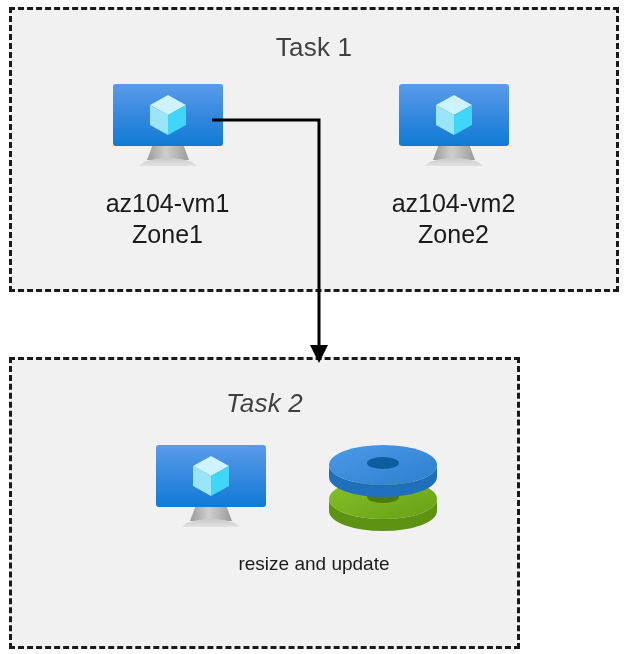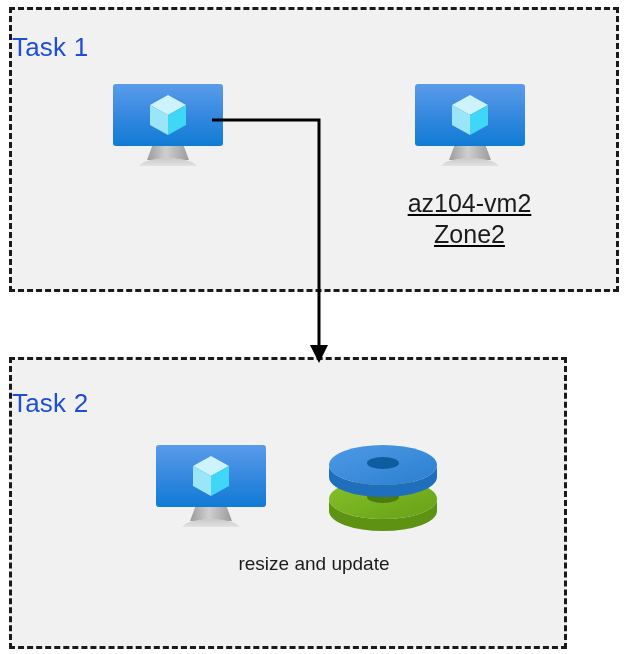--- a/index.html
+++ b/index.html
@@ -19,26 +19,27 @@
   }
 
   
   .task-box {
     position: absolute;
     background: #f1f1f1;
     border: 3px dashed #1a1a1a;
     box-sizing: border-box;
   }
   #task1-box { left: 9px;  top: 7px;   width: 610px; height: 285px; }
-  #task2-box { left: 9px;  top: 357px; width: 558px; height: 292px; }
+  #task2-box { left: 9px;  top: 357px; width: 511px; height: 292px; font-style: italic; }
 
   .task-title {
     position: absolute;
     width: 100%;
-    color: #1d4ed8;
+    text-align: center;
+    color: #404040;
     font-size: 26px;
     letter-spacing: 0.2px;
     user-select: none;
   }
   #task1-title { top: 22px; }
   #task2-title { top: 28px; }
 
   
   .node {
     position: absolute;
@@ -47,21 +48,21 @@
   .node-caption {
     margin-top: 14px;
     color: #1b1b1b;
     font-size: 25px;
     line-height: 1.24;
     white-space: pre-line;
     user-select: none;
   }
 
   #vm1-node { left: 60px;  top: 82px;  width: 215px; }
-  #vm2-node { left: 362px; top: 82px;  width: 215px; text-decoration: underline; }
+  #vm2-node { left: 346px; top: 82px;  width: 215px; }
 
   
   .vm-icon {
     display: block;
     margin: 0 auto;
   }
 
   
   #disks-icon {
     position: absolute;
@@ -127,20 +128,22 @@
       </defs>
       <path d="M44 62 h30 l6 16 h-42 z" fill="url(#neck1)"></path>
       <path d="M30 84 c6,-7 16,-6 22,-8 h14 c6,2 16,1 22,8 z" fill="url(#base1)"></path>
       <rect x="4" y="2" width="110" height="62" rx="3" ry="3" fill="url(#scr1)"></rect>
       <g transform="translate(59,33)">
         <polygon points="0,-20 18,-10 0,0 -18,-10" fill="#cdf3fd"></polygon>
         <polygon points="-18,-10 0,0 0,20 -18,10" fill="#9ae6f8"></polygon>
         <polygon points="18,-10 0,0 0,20 18,10" fill="#3fd6f7"></polygon>
       </g>
     </svg>
+    <div class="node-caption">az104-vm1
+Zone1</div>
   </div>
 
   <div class="node" id="vm2-node">
     <svg class="vm-icon" width="118" height="92" viewBox="0 0 118 92">
       <defs>
         <linearGradient id="scr2" x1="0" y1="0" x2="0" y2="1">
           <stop offset="0" stop-color="#5a9bea"></stop>
           <stop offset="0.55" stop-color="#3287de"></stop>
           <stop offset="1" stop-color="#0f7bd4"></stop>
         </linearGradient>

